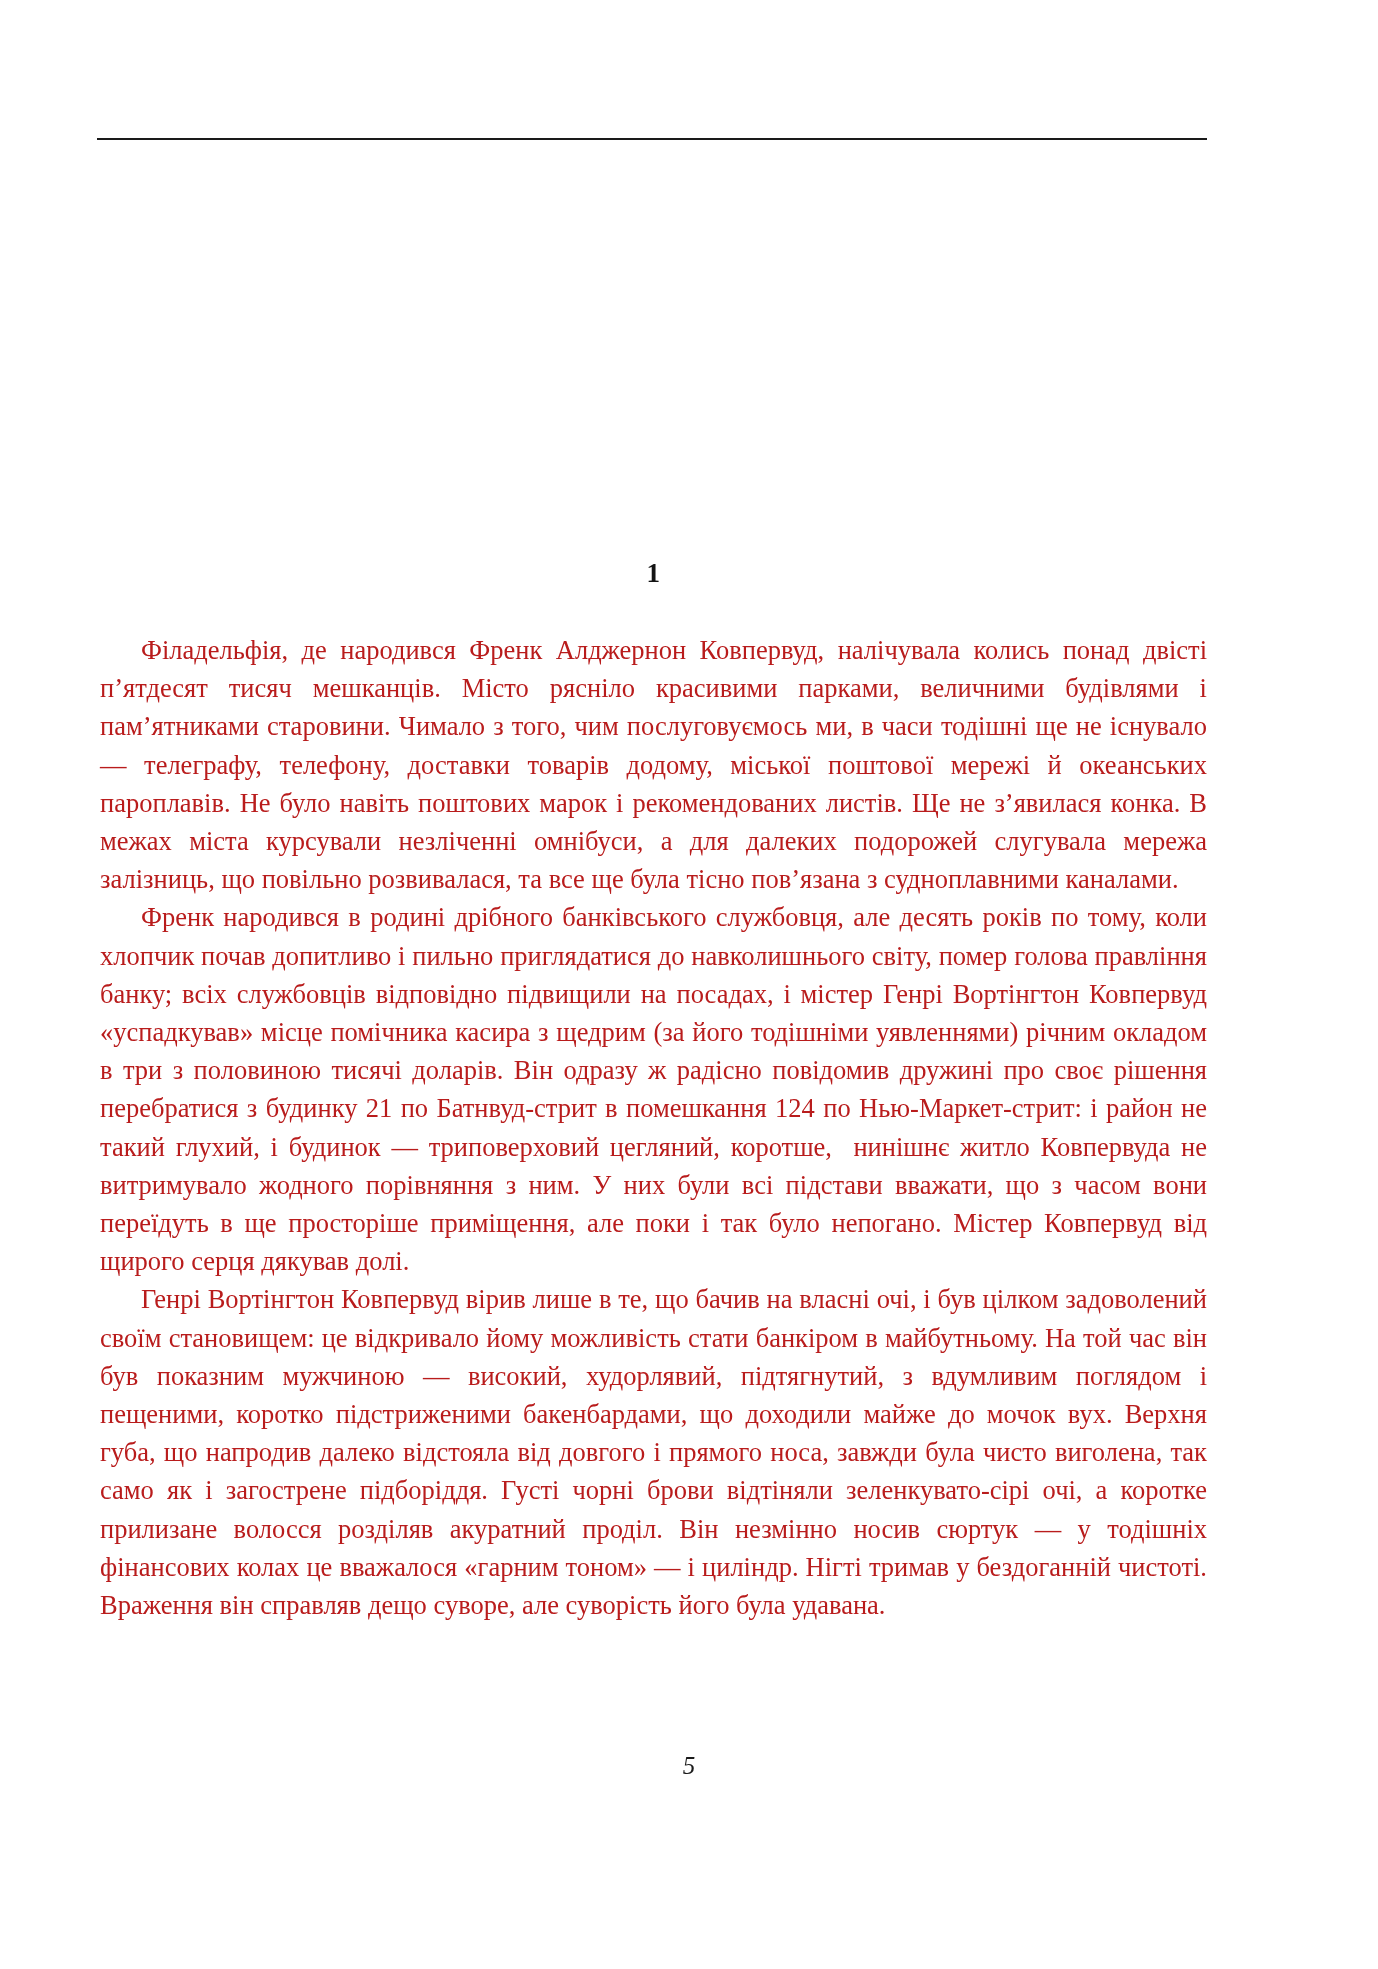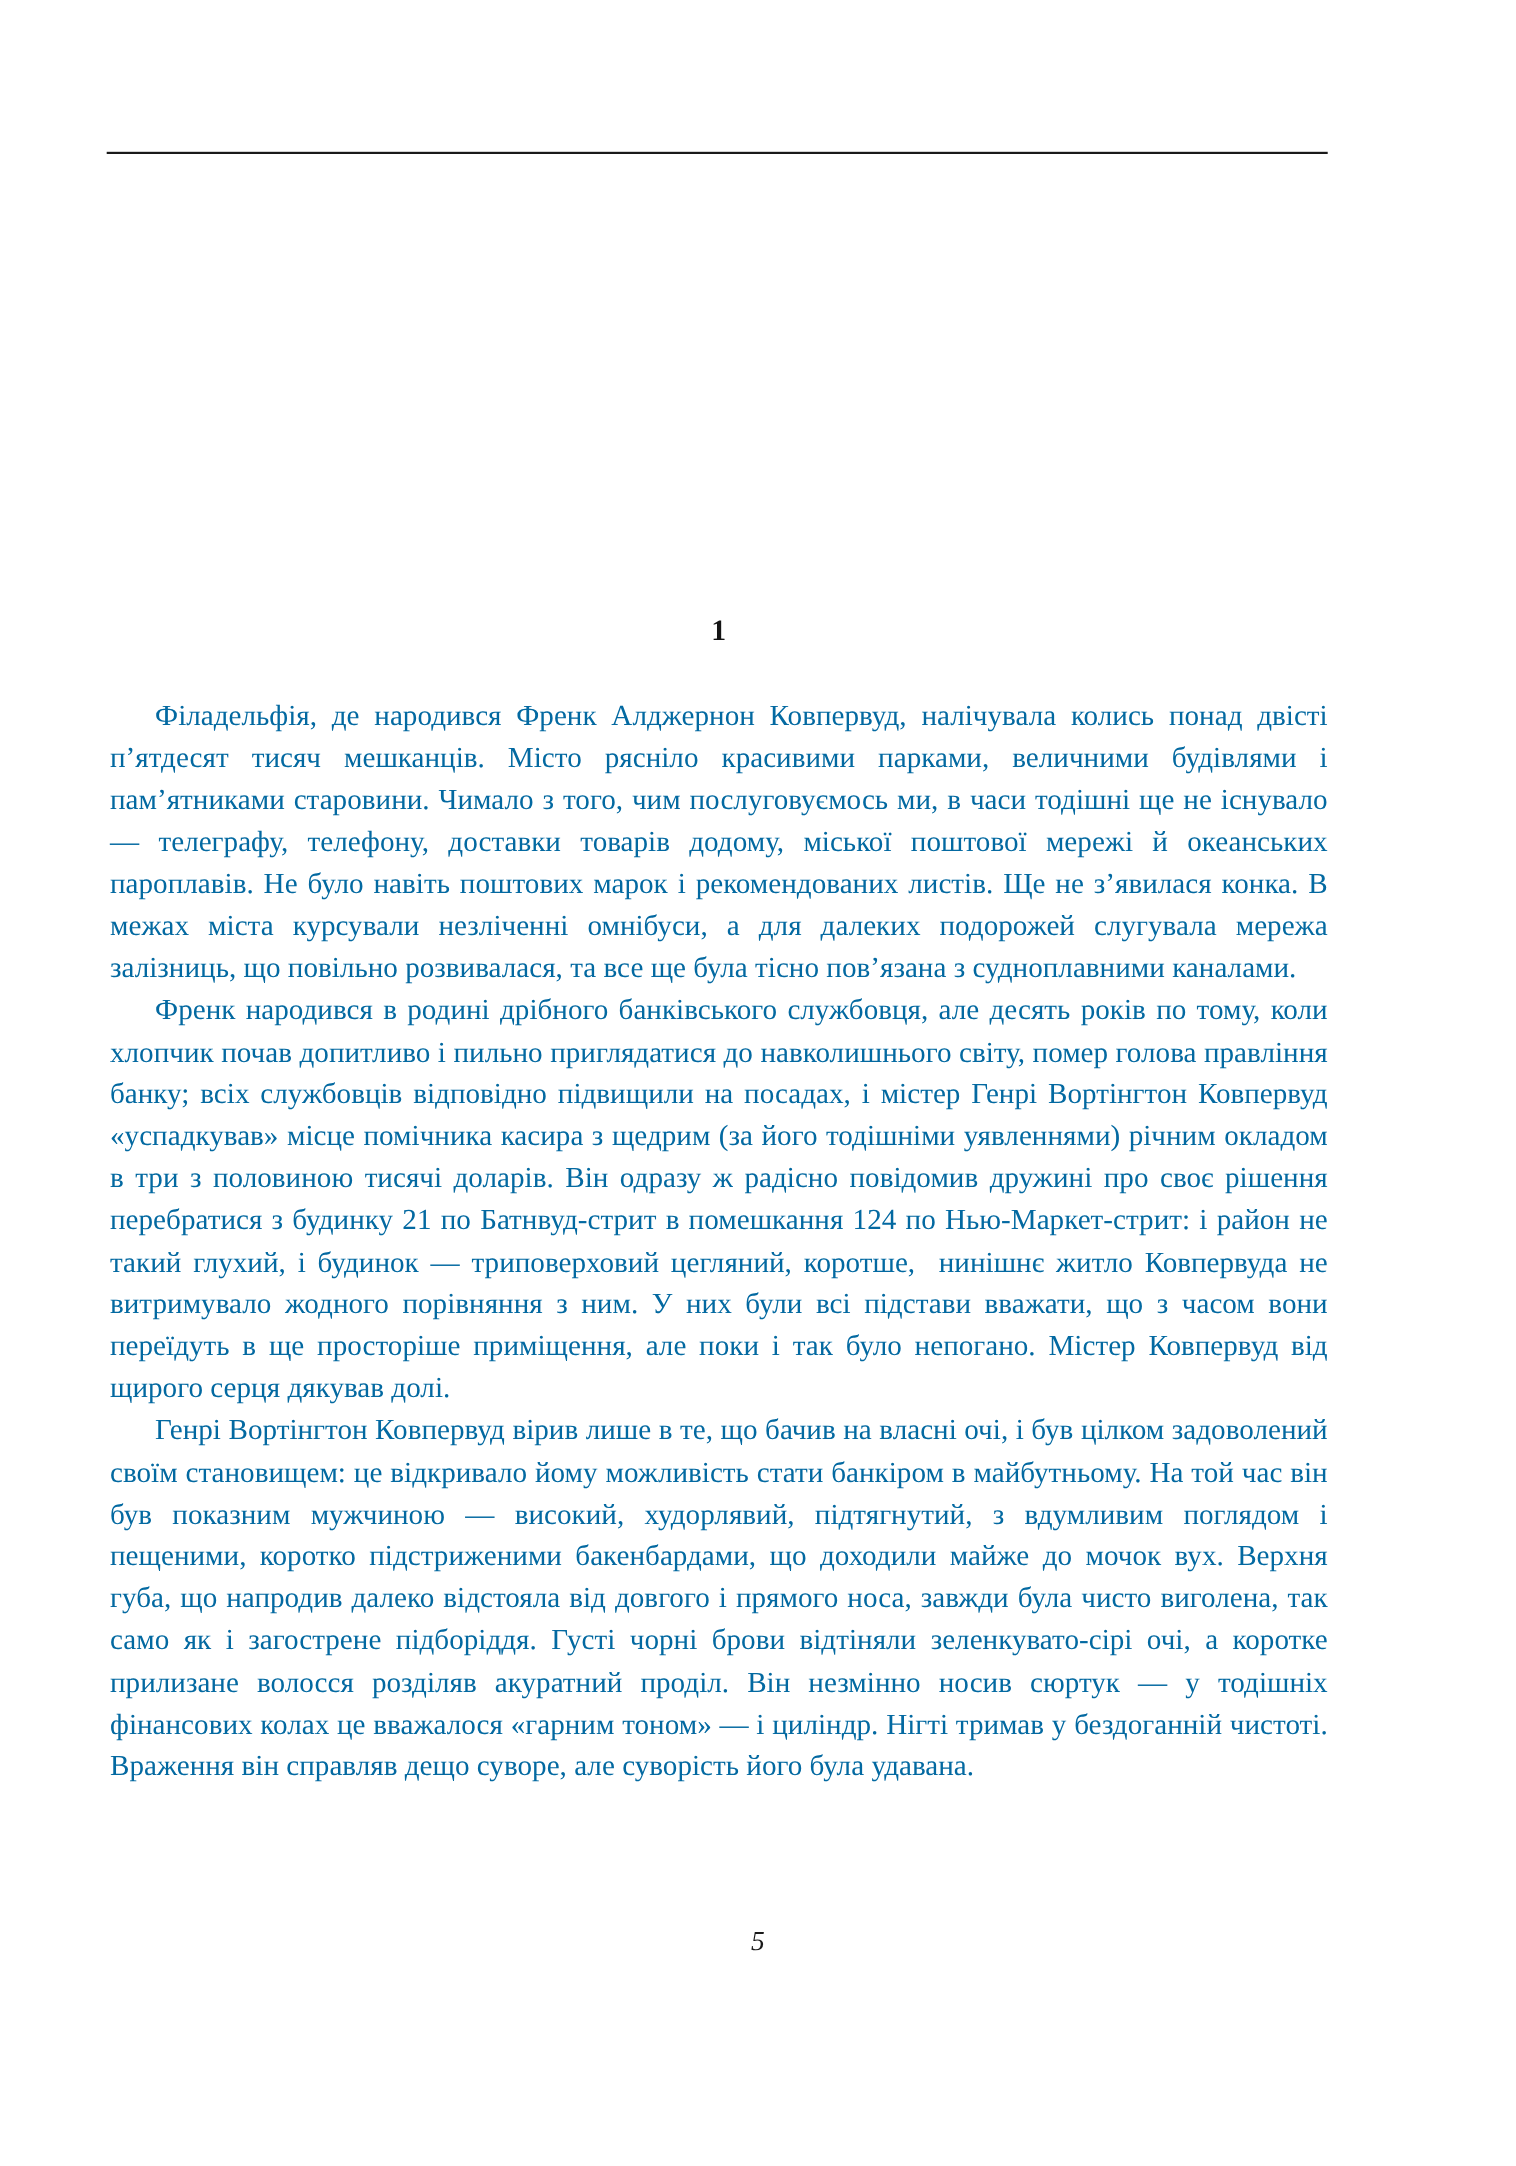--- a/index.html
+++ b/index.html
@@ -44,21 +44,21 @@
   }
   .para {
     margin: 0;
     font-size: 26.5px;
     line-height: 38.2px;
     text-align: justify;
     text-justify: inter-word;
     text-indent: 41px;
     hyphens: manual;
     white-space: pre-wrap;
-    color: #0369a1;
+    color: #b91c1c;
   }
   .page-number {
     position: absolute;
     left: 0;
     right: 0;
     top: 1752px;
     text-align: center;
     font-size: 25px;
     font-style: italic;
     font-family: "Liberation Serif", "DejaVu Serif", serif;

